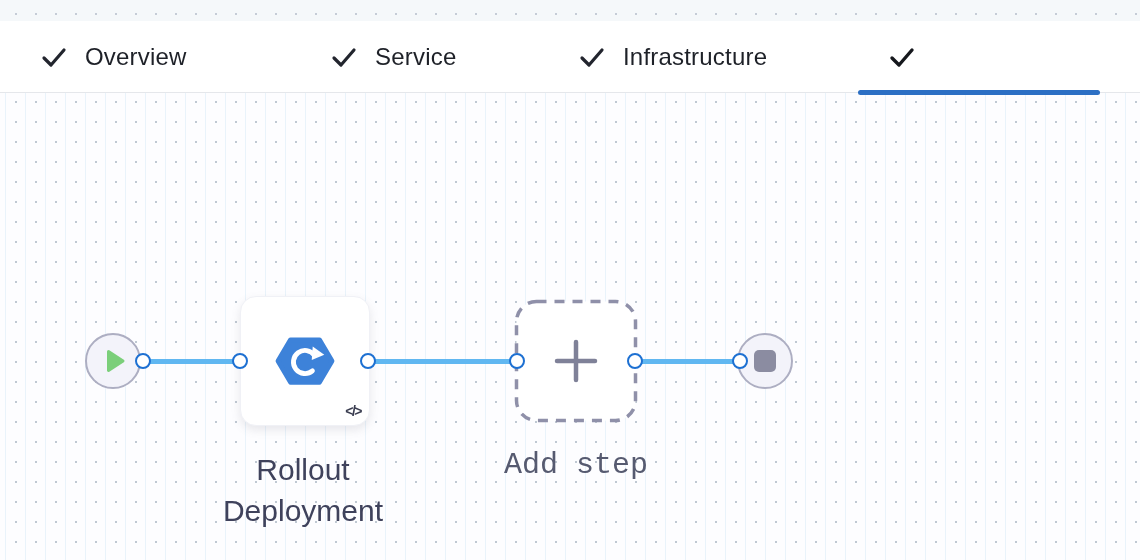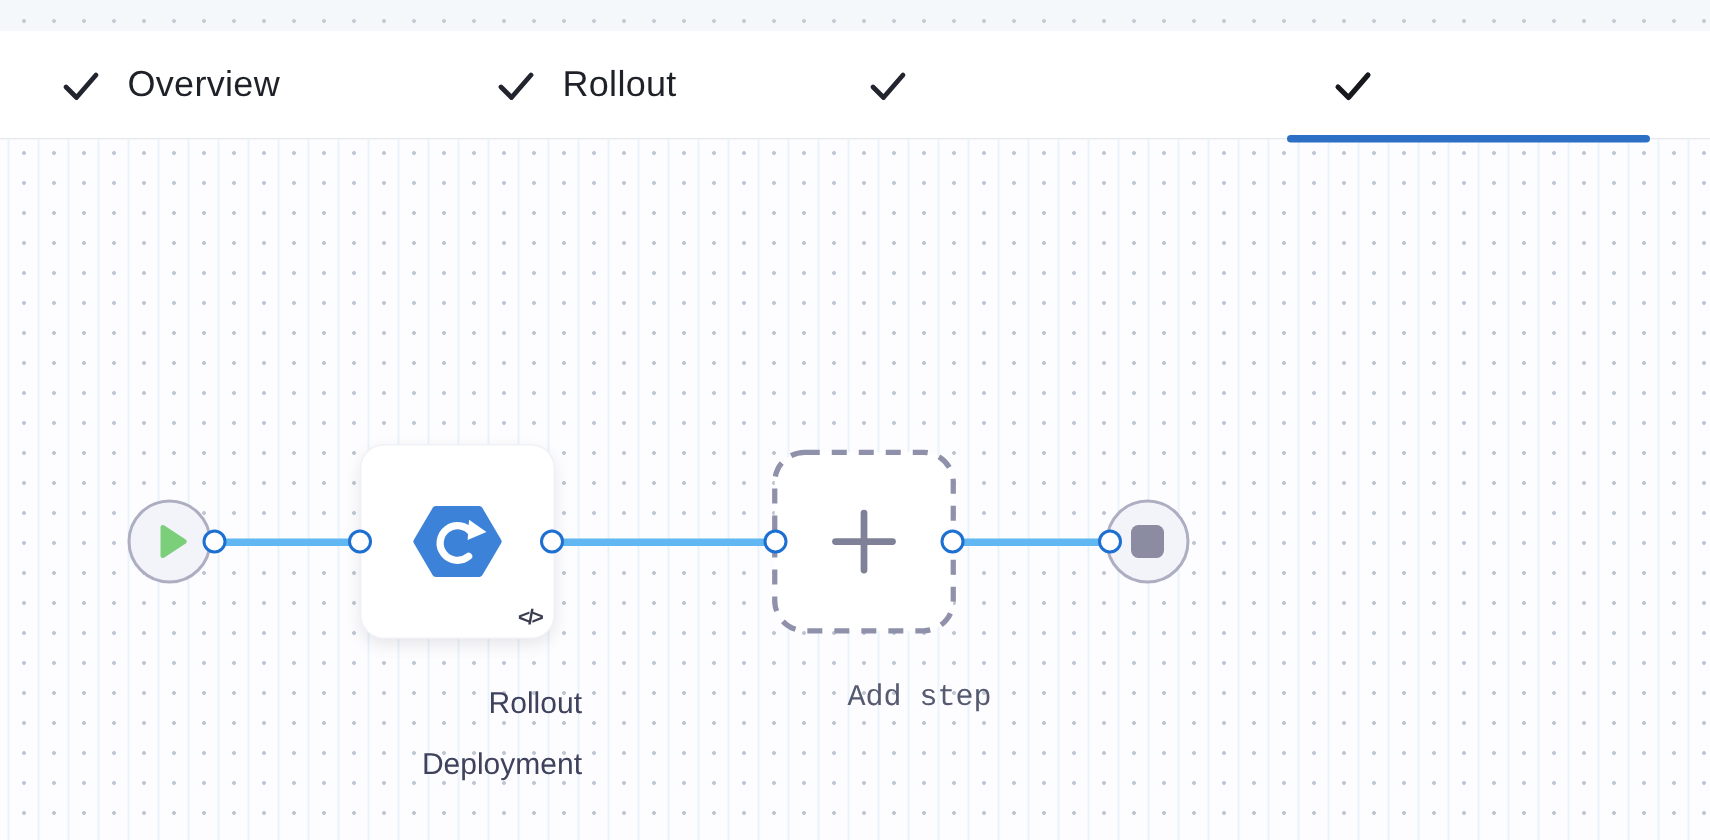--- a/index.html
+++ b/index.html
@@ -71,21 +71,21 @@
 
   
   .add-node {
     position: absolute; left: 514px; top: 206px; width: 124px; height: 124px;
     z-index: 2; cursor: pointer;
   }
   .add-node svg { display: block; }
 
   
   .node-label {
-    position: absolute; width: 170px; text-align: right; font-size: 20px;
+    position: absolute; width: 170px; text-align: center; font-size: 30px;
     line-height: 41px; z-index: 2;
   }
   .rollout-label { left: 218px; top: 356px; color: #3f425c; }
   .add-label { left: 491px; top: 352px; color: #565a70; font-family: Liberation Mono, monospace; }
 </style>
 </head>
 <body>
 
 <div class="top-strip"></div>
 
@@ -95,27 +95,28 @@
     <svg class="tab-check" viewBox="0 0 28 28">
       <path d="M4 15 L11 22 L24 7" fill="none" stroke="#22252e" stroke-width="3.2" stroke-linecap="round" stroke-linejoin="round"></path>
     </svg>
     <span class="tab-label">Overview</span>
   </div>
 
   <div class="tab" style="left:330px">
     <svg class="tab-check" viewBox="0 0 28 28">
       <path d="M4 15 L11 22 L24 7" fill="none" stroke="#22252e" stroke-width="3.2" stroke-linecap="round" stroke-linejoin="round"></path>
     </svg>
-    <span class="tab-label">Rollout</span>
+    <span class="tab-label">Service</span>
   </div>
 
   <div class="tab" style="left:578px">
     <svg class="tab-check" viewBox="0 0 28 28">
       <path d="M4 15 L11 22 L24 7" fill="none" stroke="#22252e" stroke-width="3.2" stroke-linecap="round" stroke-linejoin="round"></path>
     </svg>
+    <span class="tab-label">Infrastructure</span>
   </div>
 
   <div class="tab active" style="left:888px">
     <svg class="tab-check" viewBox="0 0 28 28">
       <path d="M4 15 L11 22 L24 7" fill="none" stroke="#16181d" stroke-width="3.4" stroke-linecap="round" stroke-linejoin="round"></path>
     </svg>
   </div>
 
   <div class="active-underline" style="background:#2c6fc4"></div>
 </div>

